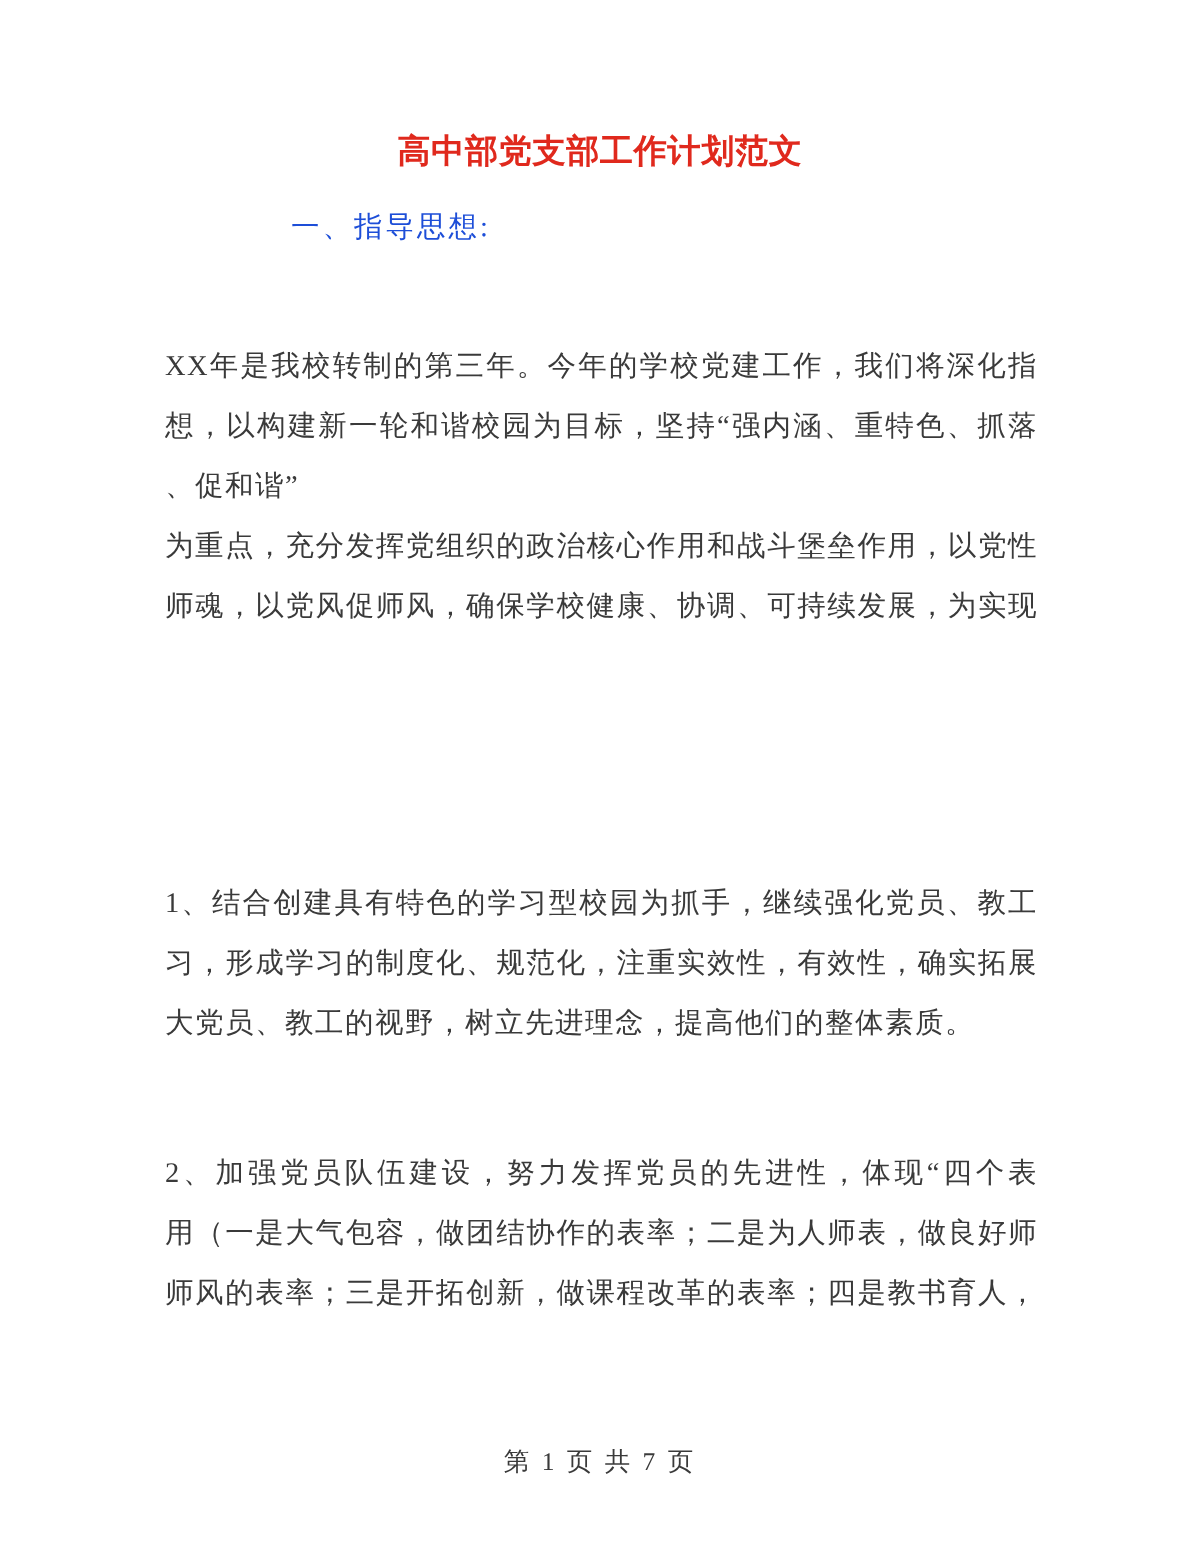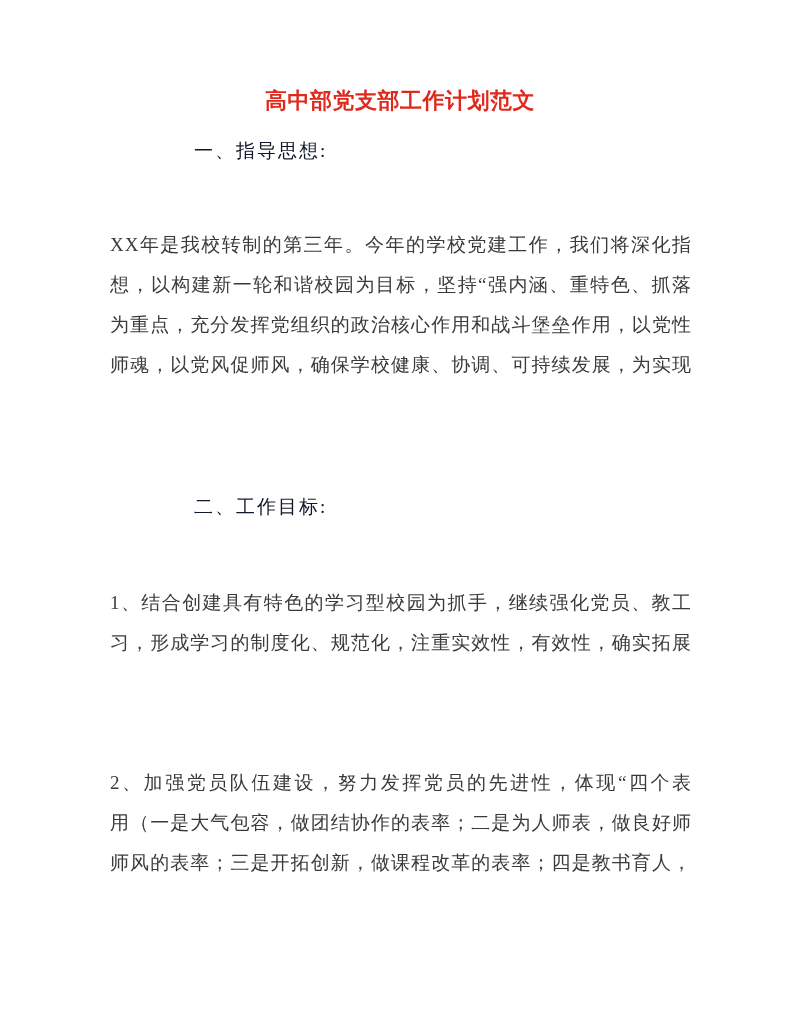--- a/index.html
+++ b/index.html
@@ -26,21 +26,21 @@
     font-weight: bold;
     font-size: 22px;
     letter-spacing: 0.5px;
     color: #e0291d;
   }
   .heading {
     position: absolute;
     left: 194px;
     font-size: 19px;
     letter-spacing: 2px;
-    color: #0f172a;
+    color: #1d4ed8;
   }
   .heading.h1 { top: 138px; }
   .heading.h2 { top: 494px; }
   .para {
     position: absolute;
     left: 110px;
     width: 582px;
     font-size: 19px;
     color: #3a3a3a;
   }
@@ -74,31 +74,33 @@
 
 <div class="page">
 
   <div class="doc-title">高中部党支部工作计划范文</div>
 
   <div class="heading h1">一、指导思想:</div>
 
   <div class="para para-intro">
     <div class="line fill">XX年是我校转制的第三年。今年的学校党建工作，我们将深化指导思</div>
     <div class="line fill">想，以构建新一轮和谐校园为目标，坚持“强内涵、重特色、抓落实</div>
+    <div class="line">、促和谐”</div>
     <div class="line fill">为重点，充分发挥党组织的政治核心作用和战斗堡垒作用，以党性铸</div>
     <div class="line fill">师魂，以党风促师风，确保学校健康、协调、可持续发展，为实现学</div>
   </div>
 
-  <div class="heading h2">二、工作目标:</div>
 
   <div class="para para-goal1">
     <div class="line fill">1、结合创建具有特色的学习型校园为抓手，继续强化党员、教工的学</div>
     <div class="line fill">习，形成学习的制度化、规范化，注重实效性，有效性，确实拓展广</div>
+    <div class="line">大党员、教工的视野，树立先进理念，提高他们的整体素质。</div>
   </div>
 
   <div class="para para-goal2">
     <div class="line fill">2、加强党员队伍建设，努力发挥党员的先进性，体现“四个表率”作</div>
     <div class="line fill">用（一是大气包容，做团结协作的表率；二是为人师表，做良好师德</div>
     <div class="line fill">师风的表率；三是开拓创新，做课程改革的表率；四是教书育人，做</div>
   </div>
 
+  <div class="doc-footer">第 1 页 共 7 页</div>
 
 </div>
 
 </body></html>

